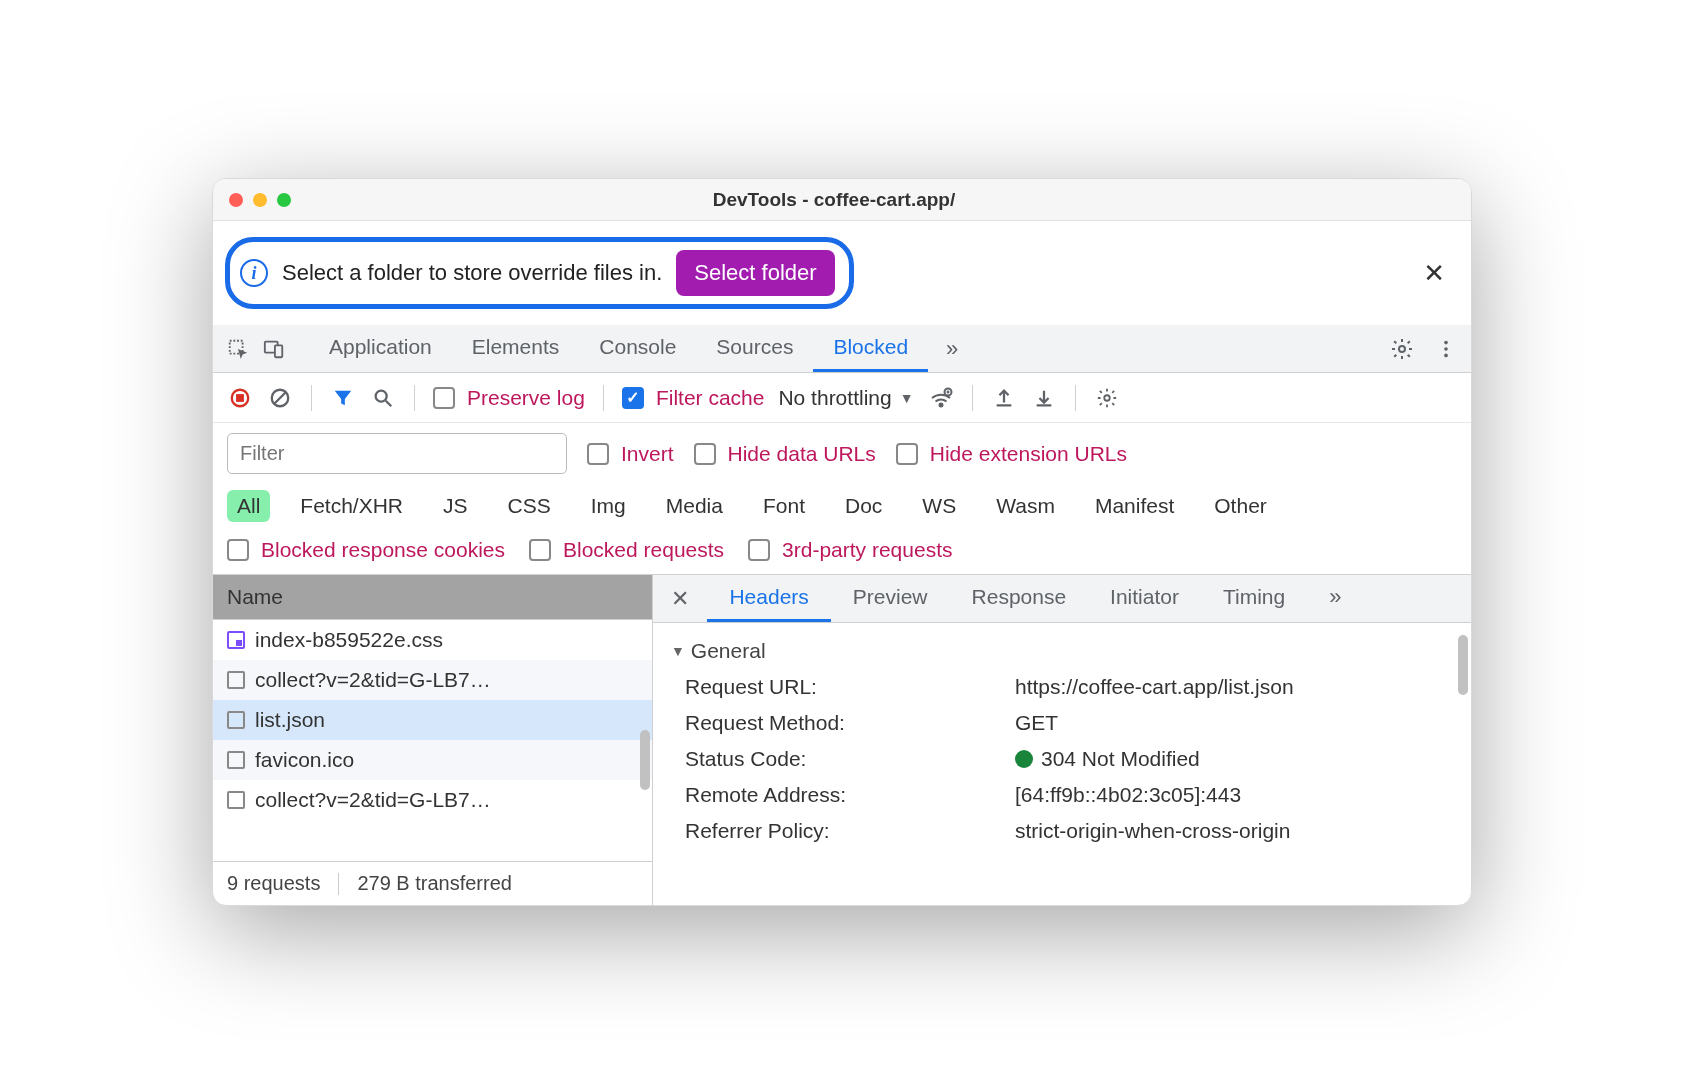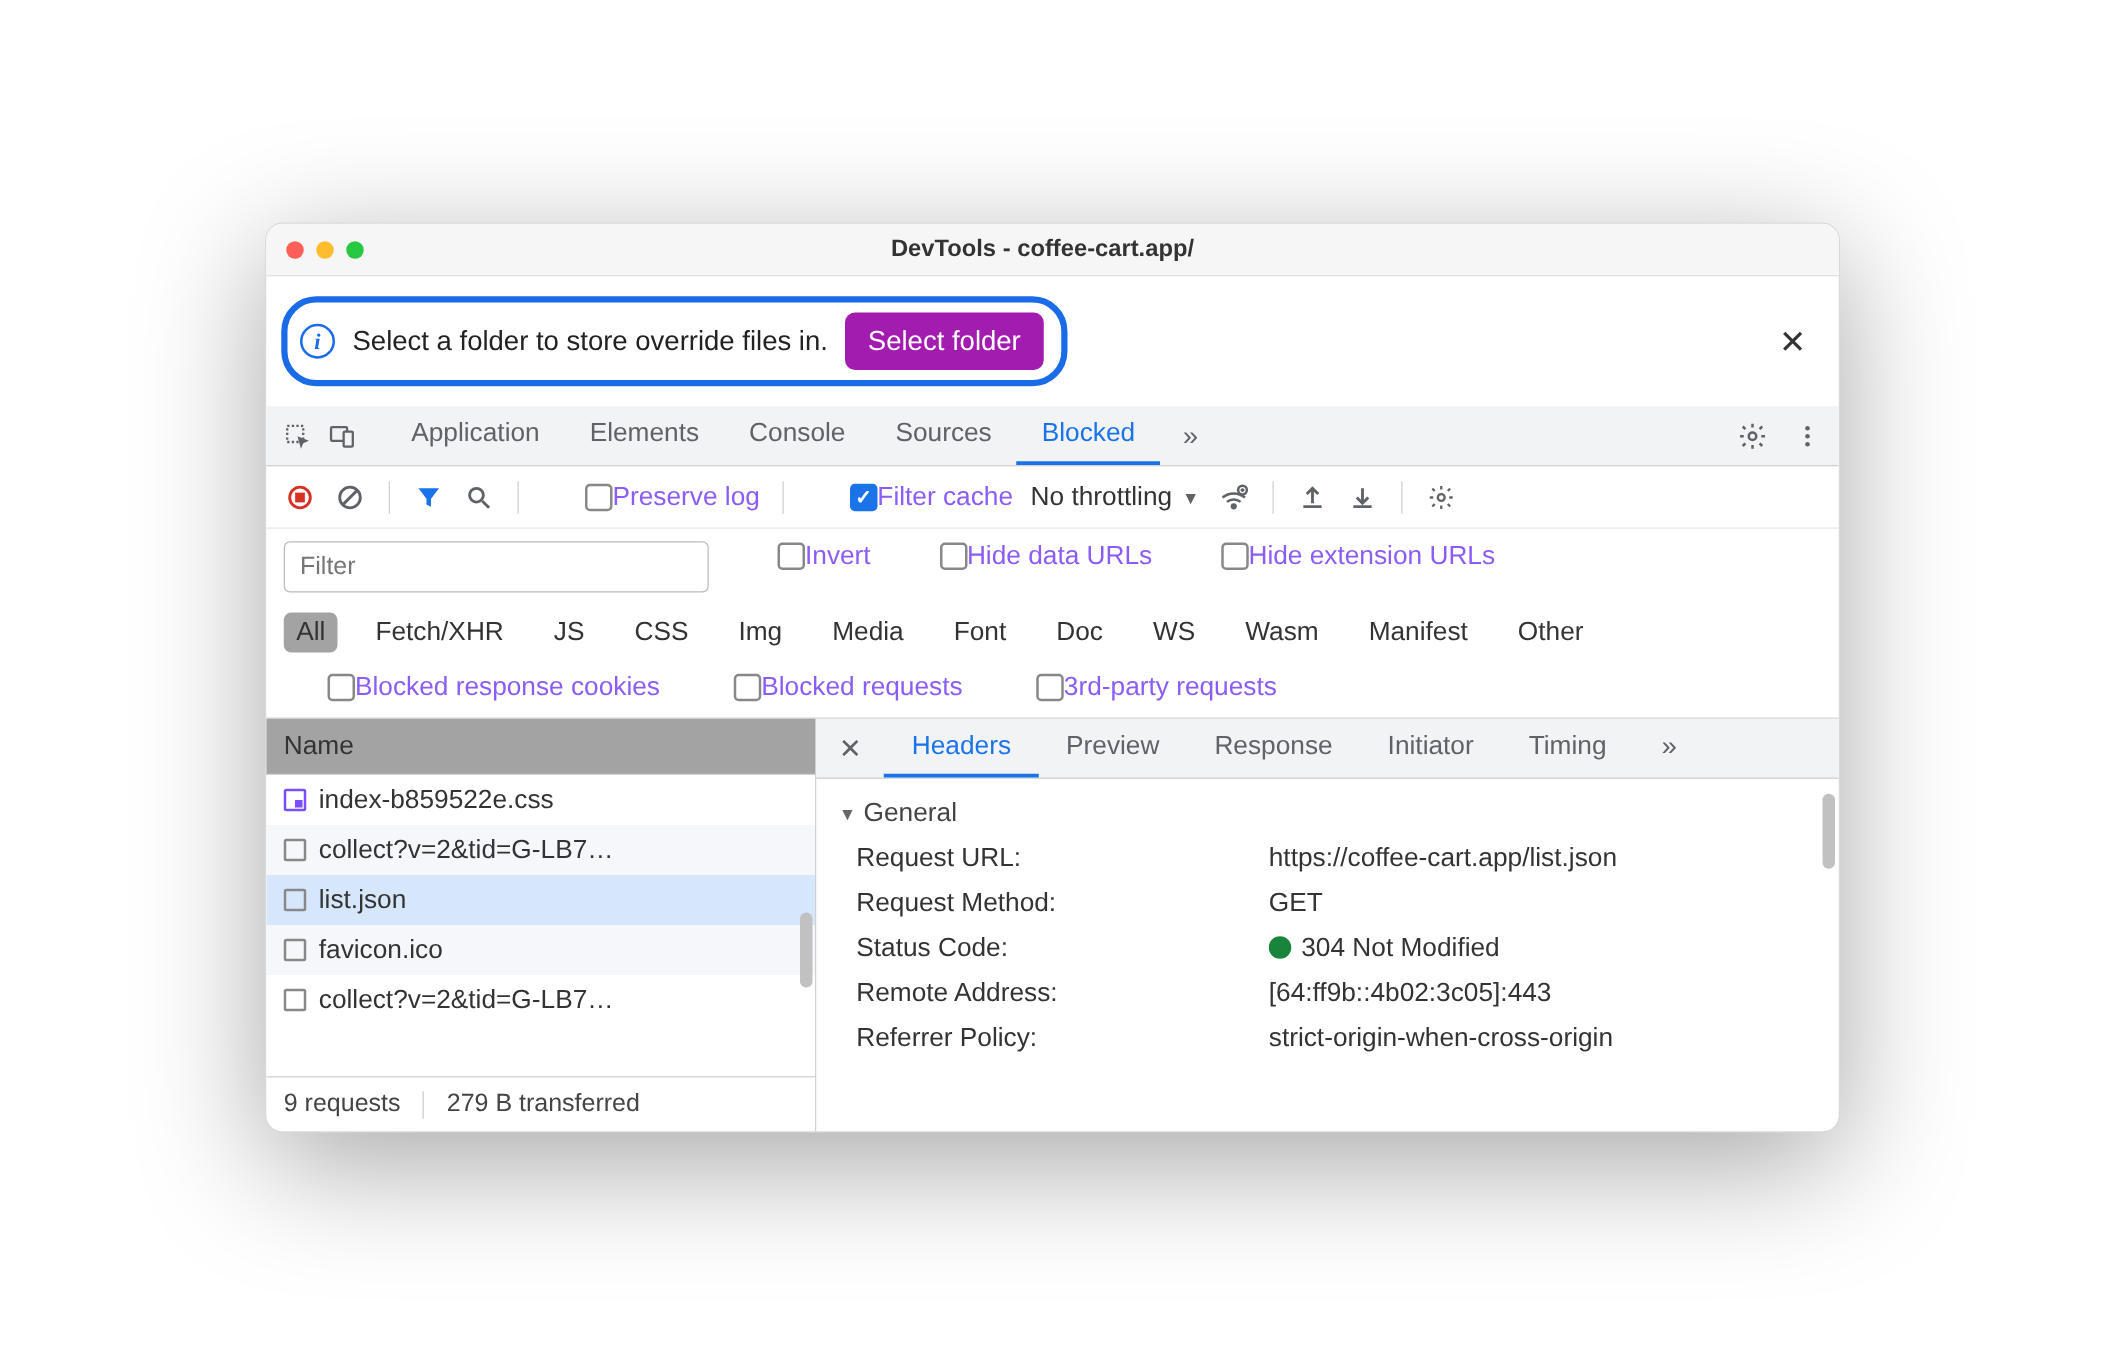--- a/index.html
+++ b/index.html
@@ -26,33 +26,33 @@
   .tab { padding:0 20px; display:flex; align-items:center; font-size:21px; color:#5f6368; cursor:pointer; border-bottom:3px solid transparent; height:100%;}
   .tab.active { color:#1a73e8; border-bottom-color:#1a73e8;}
   .tab-more{ display:flex; align-items:center; padding:0 12px; color:#5f6368; cursor:pointer; font-size:22px;}
   .tab-right{ margin-left:auto; display:flex; align-items:center; gap:14px;}
   
   .toolbar { display:flex; align-items:center; padding:8px 14px; gap:14px; border-bottom:1px solid #e8e8e8; height:50px;}
   .toolbar .divider { width:1px; height:26px; background:#d0d0d0; margin:0 4px;}
   .icn { width:26px; height:26px; display:flex; align-items:center; justify-content:center; cursor:pointer; color:#5f6368;}
   .record-btn svg{ stroke:#d93025;}
   .filter-funnel{ color:#1a73e8;}
-  .check-label { display:flex; align-items:center; gap:0; font-size:21px; color:#8b5cf6; cursor:pointer;margin-left:35px;}
+  .check-label { display:flex; align-items:center; gap:12px; font-size:21px; color:#be185d; cursor:pointer;}
   .chk { width:22px; height:22px; border:2px solid #888; border-radius:4px; background:#fff; display:inline-flex; align-items:center; justify-content:center;}
   .chk.checked { background:#1a73e8; border-color:#1a73e8; }
   .chk.checked::after{ content:"✓"; color:#fff; font-size:16px; font-weight:700;}
   .throttle { display:flex; align-items:center; gap:8px; font-size:21px; color:#333; cursor:pointer;}
   .throttle .caret{ font-size:14px; color:#5f6368;}
   
-  .filterbar { display:flex; align-items:flex-start; gap:20px; padding:10px 14px; flex-wrap:wrap;}
+  .filterbar { display:flex; align-items:center; gap:20px; padding:10px 14px; flex-wrap:wrap;}
   .filter-input { width:340px; padding:8px 12px; font-size:20px; border:1px solid #bbb; border-radius:5px; color:#777;}
   
   .typebar { display:flex; align-items:center; gap:20px; padding:6px 14px 10px; flex-wrap:wrap; font-size:21px; color:#333;}
   .type-pill { padding:4px 10px; border-radius:6px; cursor:pointer;}
-  .type-pill.active { background:#a3a3a3;}
+  .type-pill.active { background:#86efac;}
   
   .otherfilters { display:flex; align-items:center; gap:24px; padding:6px 14px 12px; font-size:21px; color:#333; border-bottom:1px solid #d0d0d0;}
 
   .main { display:flex; height:330px; }
   .left-col { width:440px; border-right:1px solid #d0d0d0; display:flex; flex-direction:column; }
   .left-head { background:#a3a3a3; padding:10px 14px; font-size:21px; color:#333; border-bottom:1px solid #d0d0d0;}
   .req-list { flex:1; overflow:auto; position:relative;}
   .req-item { display:flex; align-items:center; gap:10px; padding:8px 14px; font-size:21px; color:#333; cursor:pointer; white-space:nowrap; overflow:hidden;}
   .req-item.selected { background:#d6e7fb;}
   .req-item.alt{ background:#f5f7fa;}

